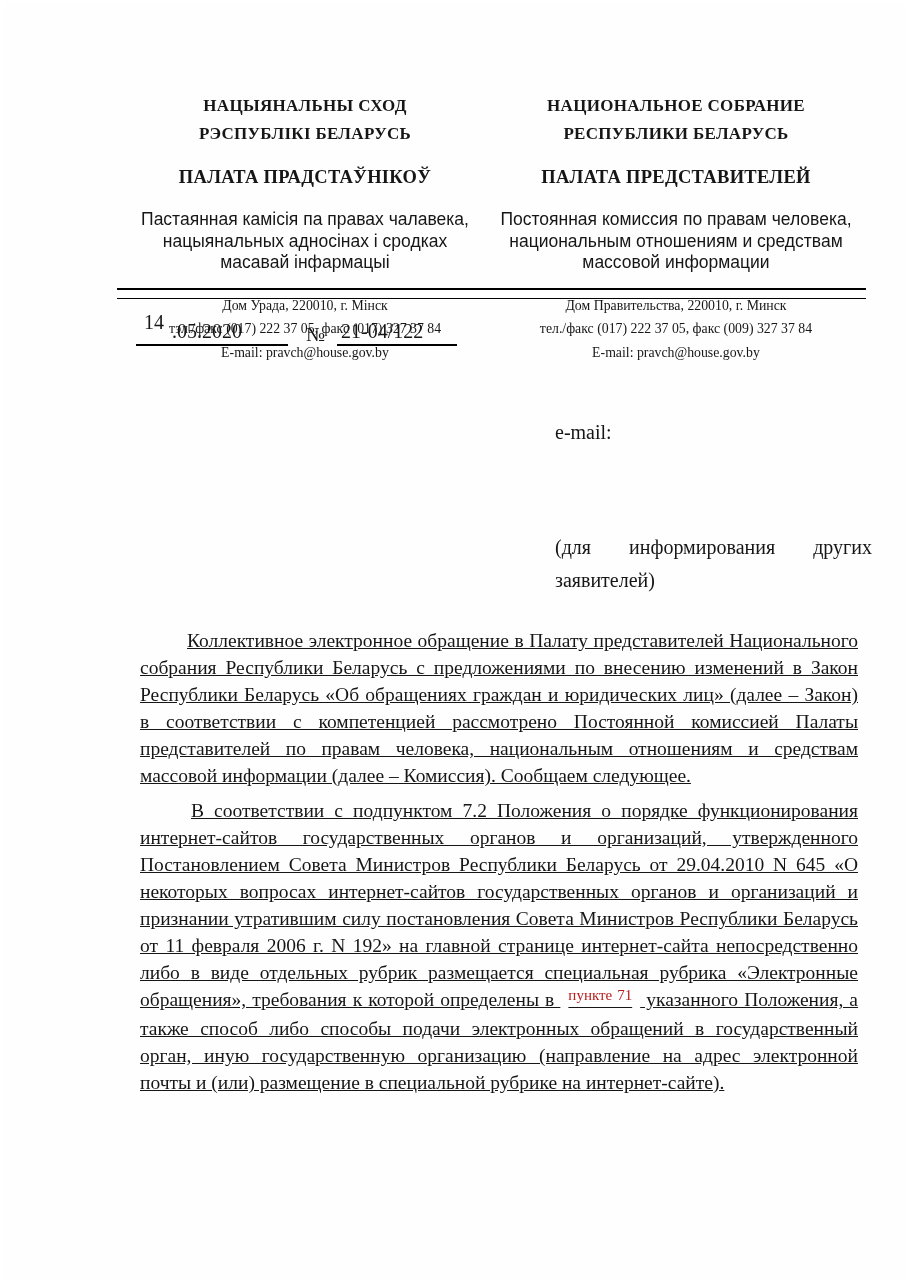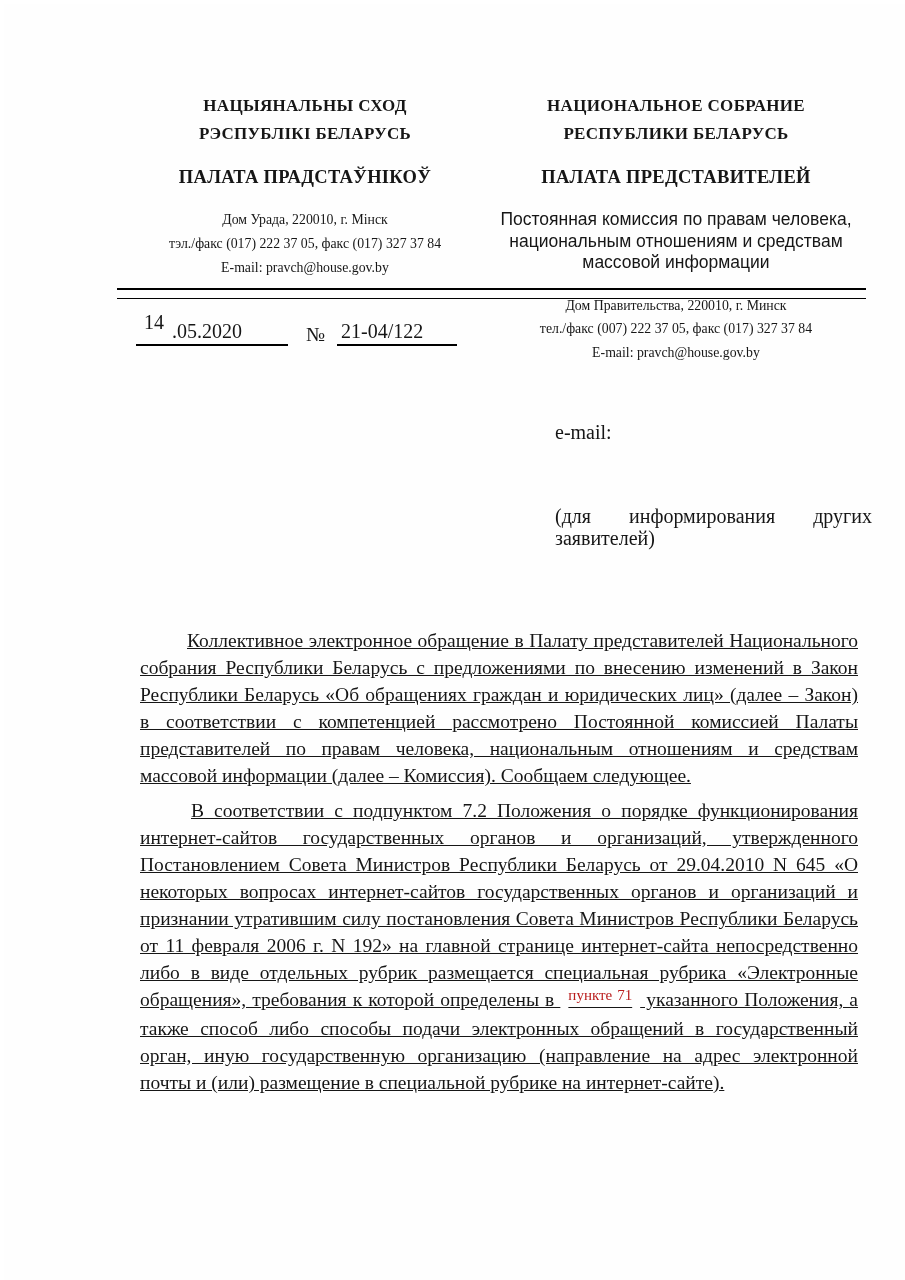--- a/index.html
+++ b/index.html
@@ -47,21 +47,21 @@
   .no-sign { margin-left:14px; }
   .number-field {
     display:inline-block; width:120px; border-bottom:2px solid #000;
     text-align:left; margin-left:8px; padding-bottom:1px; vertical-align:bottom;margin-top:11px;
   }
 
   
   .addressee { position:absolute; left:543px; top:408px; width:333px; font-size:20px; }
   .email-label { line-height:24px; }
   .addressee-note {
-    margin-top:53px; line-height:22px; text-align:justify;
+    margin-top:79px; line-height:33px; text-align:justify;
   }
 
   
   .body-text {
     position:absolute; left:128px; top:615px; width:734px;
     font-size:19.5px; line-height:27px; text-align:justify;text-decoration:underline;
   }
   .body-text p { margin:0; text-indent:47px; }
   .para-bold { font-weight:bold; }
   .ref-link {
@@ -72,34 +72,35 @@
 </head>
 <body>
 
 <div class="page">
 
   <div class="letterhead">
     <div class="lh-col left">
       <div class="org-name">НАЦЫЯНАЛЬНЫ СХОД</div>
       <div class="org-name">РЭСПУБЛІКІ БЕЛАРУСЬ</div>
       <div class="chamber">ПАЛАТА ПРАДСТАЎНІКОЎ</div>
+      <div class="commission">Пастаянная камісія па правах чалавека, нацыянальных адносінах і сродках масавай інфармацыі</div>
       <div class="address-block">
         <div>Дом Урада, 220010, г. Мінск</div>
         <div>тэл./факс (017) 222 37 05, факс (017) 327 37 84</div>
         <div>E-mail: pravch@house.gov.by</div>
       </div>
     </div>
     <div class="lh-col right">
       <div class="org-name">НАЦИОНАЛЬНОЕ СОБРАНИЕ</div>
       <div class="org-name">РЕСПУБЛИКИ БЕЛАРУСЬ</div>
       <div class="chamber">ПАЛАТА ПРЕДСТАВИТЕЛЕЙ</div>
       <div class="commission">Постоянная комиссия по правам человека, национальным отношениям и средствам массовой информации</div>
       <div class="address-block">
         <div>Дом Правительства, 220010, г. Минск</div>
-        <div>тел./факс (007) 222 37 05, факс (017) 327 37 84</div>
+        <div>тел./факс (017) 222 37 05, факс (009) 327 37 84</div>
         <div>E-mail: pravch@house.gov.by</div>
       </div>
     </div>
   </div>
 
   <div class="rule"></div>
 
   <div class="ref-line">
     <span class="date-field"><span class="date-day">14</span><span>.05.2020</span></span><span class="no-sign">№</span><span class="number-field">21-04/122</span>
   </div>

